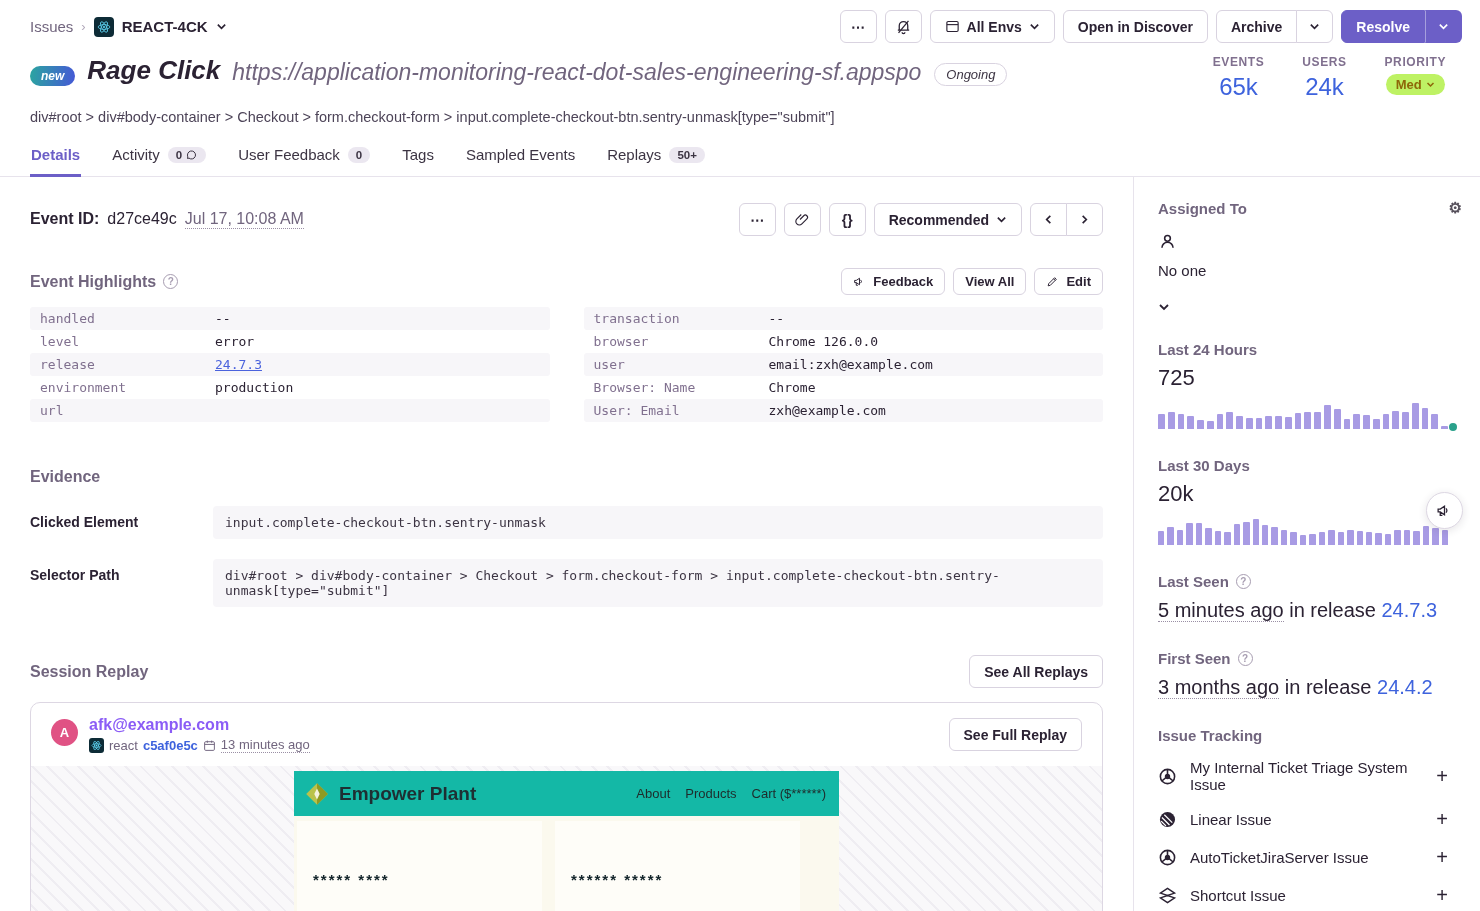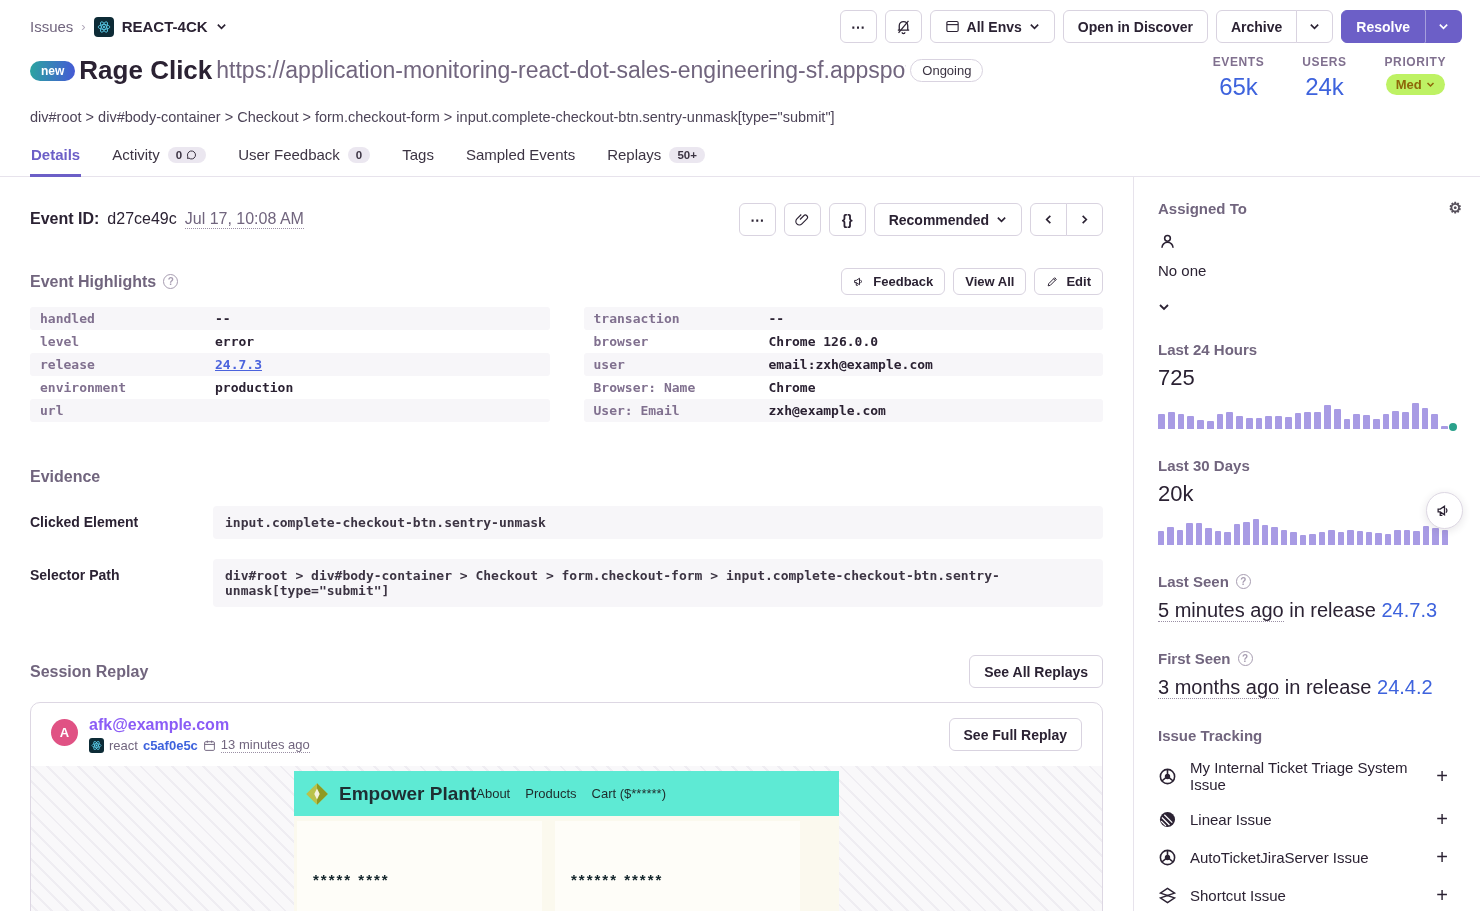--- a/index.html
+++ b/index.html
@@ -1,19 +1,19 @@
 <!DOCTYPE html>
 <html><head>
 <meta charset="utf-8">
 <style>
   * { margin:0; padding:0; box-sizing:border-box; }
   html,body { width:1480px; height:911px; overflow:hidden; background:#fff;
     font-family:"Liberation Sans", sans-serif; color:#2B2233; font-size:15px; }
   svg { display:block; }
-  .mono { font-family:"DejaVu Sans Mono", monospace;font-weight:bold; }
+  .mono { font-family:"DejaVu Sans Mono", monospace; }
 
   
   .topbar { display:flex; justify-content:space-between; align-items:center; padding:10px 18px 6px 30px; }
   .crumbs { display:flex; align-items:center; gap:8px; font-size:15px; }
   .crumb-issues { color:#71657E; cursor:pointer; }
   .crumb-sep { color:#B0A8BA; font-size:13px; }
   .proj-badge { width:20px; height:20px; border-radius:4px; background:#0D2B36; display:flex; align-items:center; justify-content:center; }
   .crumb-proj { font-weight:600; color:#2B2233; }
   .chev { color:#2B2233; }
   .actions { display:flex; gap:8px; align-items:center; }
@@ -21,21 +21,21 @@
     border:1px solid #D9D3E0; border-radius:6px; background:#fff; font-weight:600; font-size:14px; color:#2B2233; cursor:pointer; white-space:nowrap; }
   .btn.icon-only { width:37px; padding:0; }
   .seg { display:flex; }
   .seg .btn:first-child { border-radius:6px 0 0 6px; }
   .seg .btn:last-child { border-radius:0 6px 6px 0; margin-left:-1px; }
   .btn.primary { background:#6C5FC7; border-color:#6C5FC7; color:#fff; }
   .seg .btn.primary:last-child { border-left:1px solid rgba(255,255,255,.4); margin-left:0; }
 
   
   .titlebar { display:flex; justify-content:space-between; padding:6px 18px 0 30px; }
-  .title-line { display:flex; align-items:center; gap:4px; }
+  .title-line { display:flex; align-items:flex-end; gap:12px;font-style:italic; }
   .new-badge { background:linear-gradient(95deg,#2BA5A0,#4558D6); color:#fff; font-size:12px; font-weight:700;
     padding:3px 11px; border-radius:11px; }
   .title-main { font-size:26px; font-weight:700; color:#2B2233; }
   .title-url { font-size:23px; font-weight:400; color:#71657E; max-width:690px; overflow:hidden; white-space:nowrap; }
   .ongoing { border:1.5px solid #D9D3E0; border-radius:13px; padding:3px 11px; font-size:13px; color:#3C3443; }
   .stats { display:flex; gap:34px; padding-right:16px; }
   .stat { text-align:center; min-width:52px; }
   .stat-label { font-size:12px; font-weight:600; letter-spacing:.6px; color:#80708F; }
   .stat-value { font-size:24px; color:#3E63DD; margin-top:4px; }
   .med-pill { display:inline-flex; align-items:center; gap:4px; background:#bef264; color:#8D6708; font-weight:700;
@@ -89,21 +89,21 @@
   .rc-head { display:flex; justify-content:space-between; align-items:center; padding:13px 20px; }
   .ruser { display:flex; gap:11px; }
   .avatar { width:27px; height:27px; border-radius:50%; background:#E05284; color:#fff; font-size:13px; font-weight:600;
     display:flex; align-items:center; justify-content:center; margin-top:3px; }
   .remail { color:#8b5cf6; font-weight:700; font-size:16px; cursor:pointer; }
   .rmeta { display:flex; align-items:center; gap:5px; font-size:13px; color:#71657E; margin-top:3px; }
   .rsha { color:#3E63DD; font-weight:600; cursor:pointer; }
   .player { height:100%; background:repeating-linear-gradient(45deg,#F9F8FA 0 9px,#EFEDF2 9px 11px);
     display:flex; justify-content:center; padding-top:5px; }
   .preview { width:545px; display:flex; flex-direction:column; background:#FBF9EE; }
-  .pv-nav { background:#5eead4; display:flex; justify-content:flex-start; align-items:center; height:45px; padding:0 13px 0 10px; }
+  .pv-nav { background:#14b8a6; display:flex; justify-content:space-between; align-items:center; height:45px; padding:0 13px 0 10px; }
   .brand { display:flex; align-items:center; gap:9px; font-size:19px; font-weight:600; color:#1E2F33; }
   .pv-links { display:flex; gap:15px; font-size:13px; color:#1E2B2B; }
   .products { flex:1; padding:5px 3px; display:flex; gap:13px; }
   .pcard { width:245px; background:#FEFDF8; padding:50px 16px 18px; }
   .ptitle { font-size:15px; font-weight:700; letter-spacing:2px; color:#13242A; }
 
   
   .sb-block { margin-bottom:28px; }
   .sb-title { font-size:15px; font-weight:600; color:#71657E; display:flex; align-items:center; gap:7px; }
   .sb-title .spacer { flex:1; }

